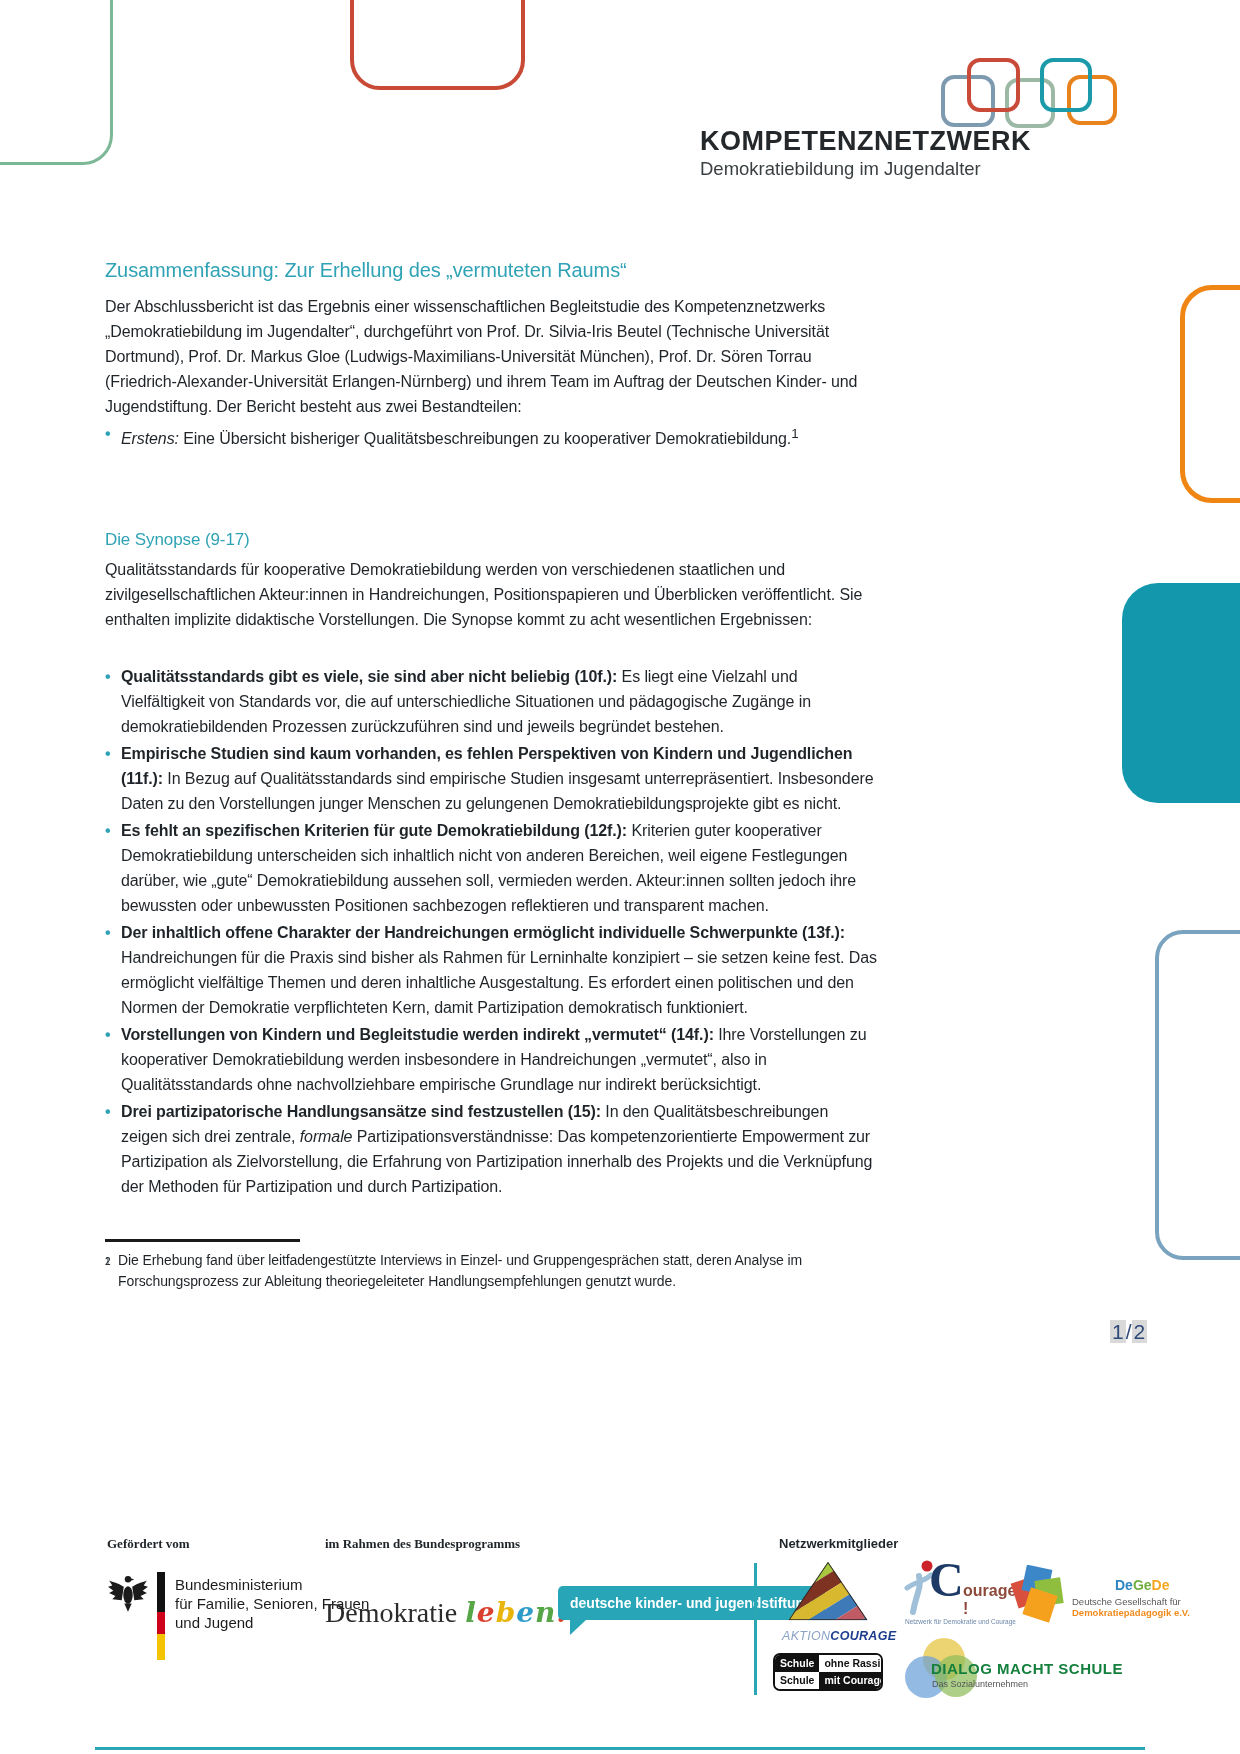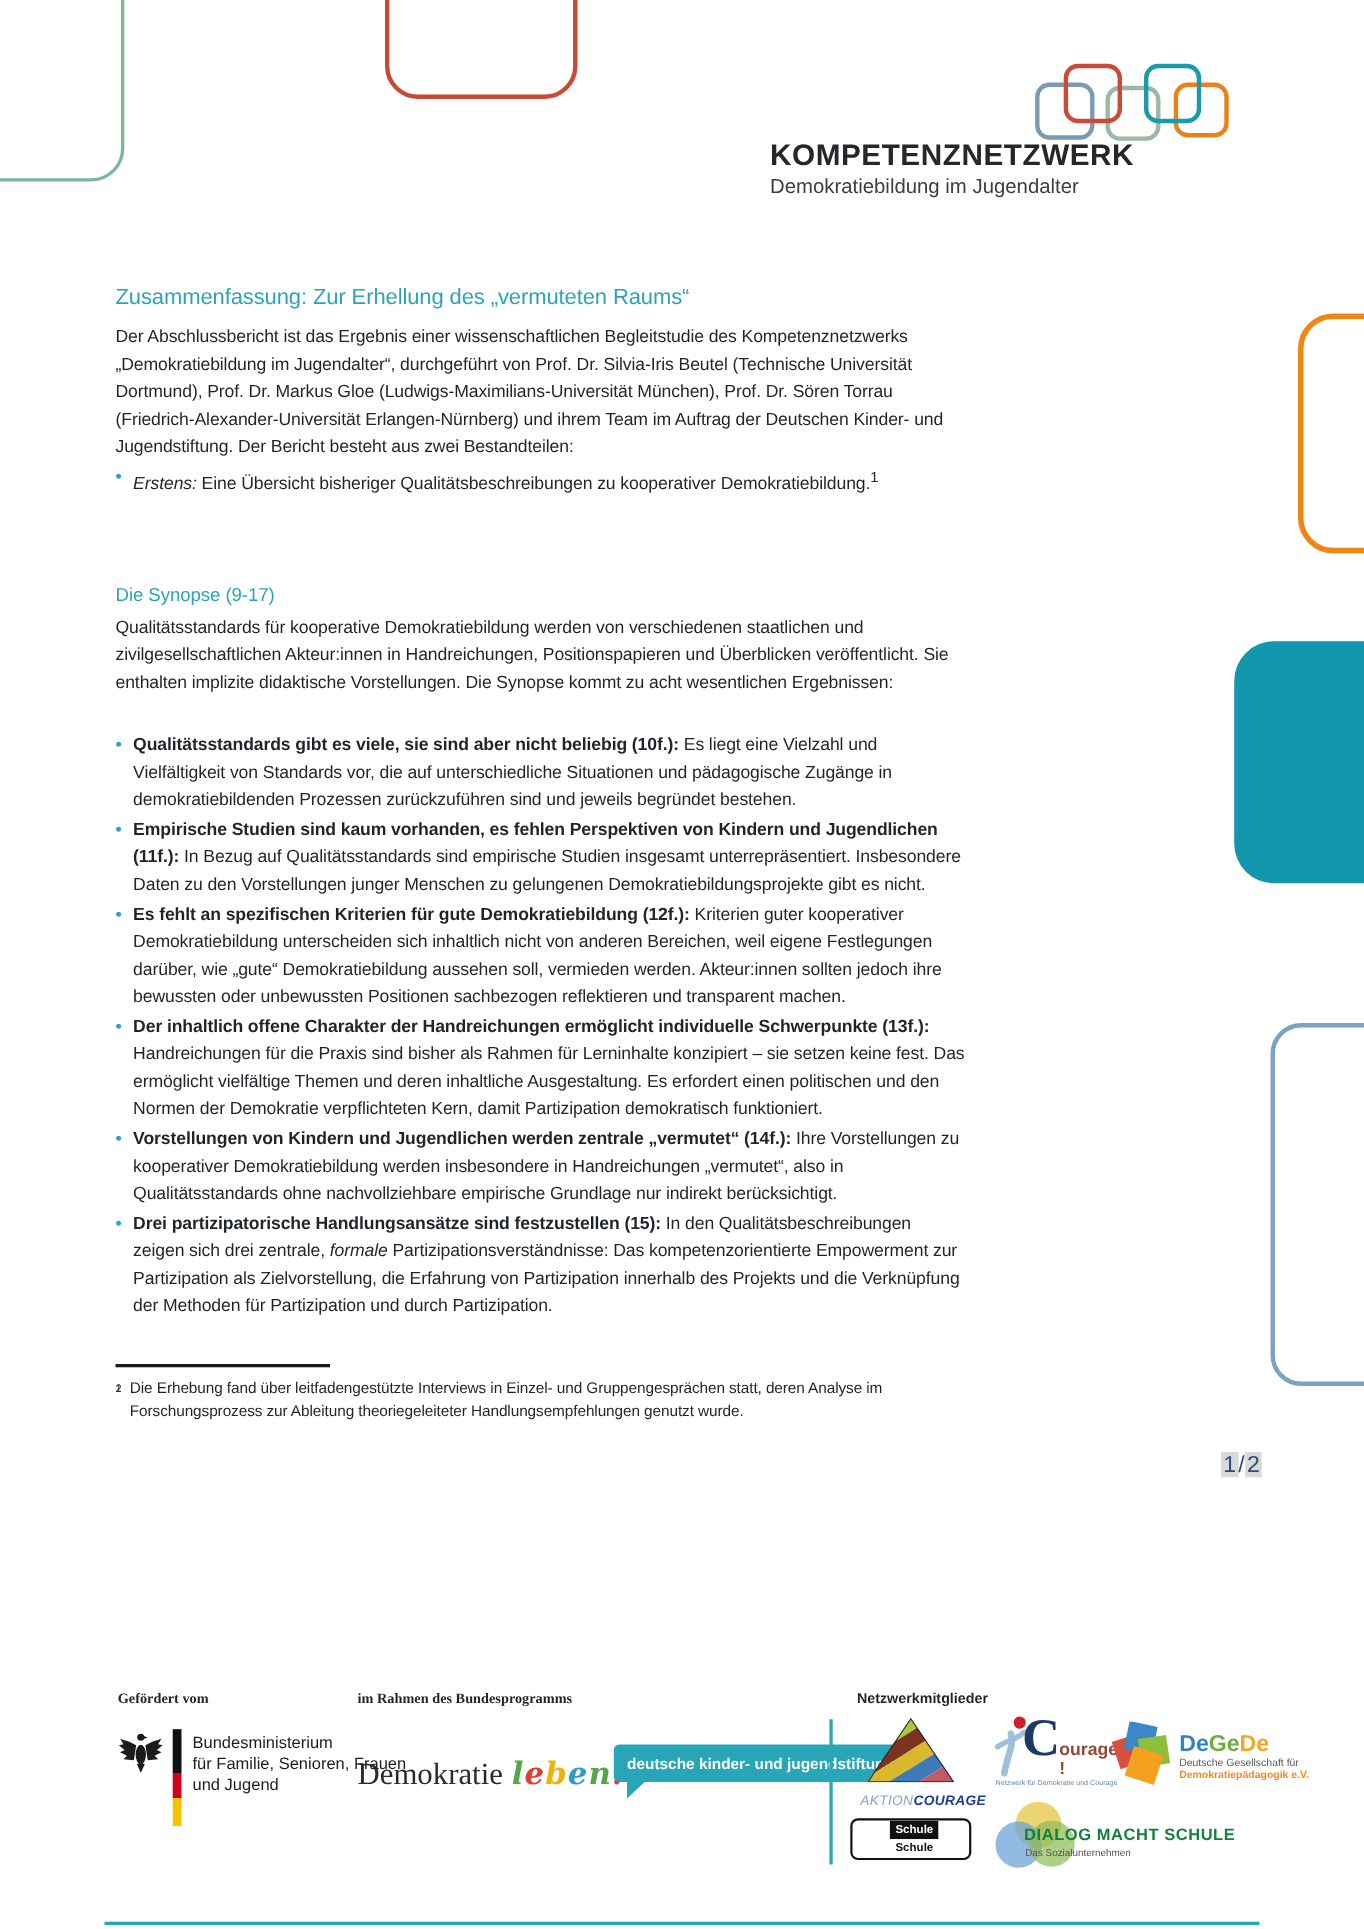--- a/index.html
+++ b/index.html
@@ -56,30 +56,30 @@
   .dleben .letters{font-family:"DejaVu Serif",serif;font-style:italic;font-weight:bold;font-size:28px;letter-spacing:1px;margin-left:8px;}
   .dkjs{position:absolute;left:558px;top:1586px;background:var(--dkjs,#29A5B8);color:#fff;font-size:14px;font-weight:bold;padding:9px 12px;border-radius:5px;white-space:nowrap;}
   .dkjs::after{content:"";position:absolute;left:12px;bottom:-15px;width:0;height:0;border-left:17px solid var(--dkjs,#29A5B8);border-bottom:16px solid transparent;}
   .footer-divider{position:absolute;left:754px;top:1563px;width:3px;height:132px;background:var(--footerTeal,#2AA7B5);}
   .ac{position:absolute;left:782px;top:1558px;width:106px;text-align:left;font-style:italic;}
   .ac-words{font-size:12.5px;margin-top:1px;white-space:nowrap;}
   .ac-words .w1{color:#8ba3c7;font-weight:normal;letter-spacing:.3px;}
   .ac-words .w2{color:#1d3d8f;font-weight:bold;letter-spacing:.3px;}
   .sor{position:absolute;left:773px;top:1653px;width:106px;border:2px solid #111;border-radius:7px;overflow:hidden;background:#fff;font-size:10.5px;font-weight:bold;line-height:17px;}
   .sor-row{display:flex;}
-  .sor-cell{padding:0 5px;white-space:nowrap;margin-left:34px;}
+  .sor-cell{padding:0 5px;white-space:nowrap;}
   .c-black{background:#111;color:#fff;}
   .c-white{background:#fff;color:#111;}
   .courage{position:absolute;left:903px;top:1558px;width:112px;height:72px;}
   .courage .bigc{position:absolute;left:26px;top:-6px;font-family:"Liberation Serif",serif;font-size:48px;font-weight:bold;color:#1d3a66;}
   .courage .rest{position:absolute;left:60px;top:24px;font-size:16px;font-weight:bold;color:#8d4a3a;}
   .courage .tagline{position:absolute;left:2px;top:60px;font-size:6.5px;color:#6b86a8;white-space:nowrap;}
   .degede{position:absolute;left:1010px;top:1565px;display:flex;align-items:center;}
   .degede-text{margin-left:4px;}
-  .degede-name{font-size:21px;font-weight:bold;line-height:22px;}
+  .degede-name{font-size:14px;font-weight:bold;line-height:22px;margin-left:43px;}
   .degede-line1{font-size:9.5px;color:#5a5a5a;line-height:11px;}
   .degede-line2{font-size:9.5px;color:#f08a1d;font-weight:bold;line-height:11px;}
   .dms{position:absolute;left:903px;top:1638px;width:190px;height:70px;}
   .dms .circ{position:absolute;width:42px;height:42px;border-radius:50%;opacity:.72;}
   .dms .c-y{left:20px;top:0;background:#e5c33c;}
   .dms .c-b{left:2px;top:18px;background:#6a9fd8;}
   .dms .c-g{left:32px;top:17px;background:#8fbc5a;}
   .dms-title{position:absolute;left:28px;top:22px;font-size:15px;font-weight:bold;color:#15803d;letter-spacing:.5px;white-space:nowrap;}
   .dms-sub{position:absolute;left:29px;top:41px;font-size:9px;color:#555;}
   .bottom-rule{position:absolute;left:95px;top:1747px;width:1050px;height:3px;background:var(--footerTeal,#2AA7B5);}
@@ -114,21 +114,21 @@
       <li><em>Erstens:</em><span> Eine Übersicht bisheriger Qualitätsbeschreibungen zu kooperativer Demokratiebildung.</span><sup>1</sup></li>
     </ul>
 
     <h2 class="section-heading">Die Synopse (9-17)</h2>
     <p>Qualitätsstandards für kooperative Demokratiebildung werden von verschiedenen staatlichen und zivilgesellschaftlichen Akteur:innen in Handreichungen, Positionspapieren und Überblicken veröffentlicht. Sie enthalten implizite didaktische Vorstellungen. Die Synopse kommt zu acht wesentlichen Ergebnissen:</p>
     <ul class="dotted results">
       <li><strong>Qualitätsstandards gibt es viele, sie sind aber nicht beliebig (10f.):</strong><span> Es liegt eine Vielzahl und Vielfältigkeit von Standards vor, die auf unterschiedliche Situationen und pädagogische Zugänge in demokratiebildenden Prozessen zurückzuführen sind und jeweils begründet bestehen.</span></li>
       <li><strong>Empirische Studien sind kaum vorhanden, es fehlen Perspektiven von Kindern und Jugendlichen (11f.):</strong><span> In Bezug auf Qualitätsstandards sind empirische Studien insgesamt unterrepräsentiert. Insbesondere Daten zu den Vorstellungen junger Menschen zu gelungenen Demokratiebildungsprojekte gibt es nicht.</span></li>
       <li><strong>Es fehlt an spezifischen Kriterien für gute Demokratiebildung (12f.):</strong><span> Kriterien guter kooperativer Demokratiebildung unterscheiden sich inhaltlich nicht von anderen Bereichen, weil eigene Festlegungen darüber, wie „gute“ Demokratiebildung aussehen soll, vermieden werden. Akteur:innen sollten jedoch ihre bewussten oder unbewussten Positionen sachbezogen reflektieren und transparent machen.</span></li>
       <li><strong>Der inhaltlich offene Charakter der Handreichungen ermöglicht individuelle Schwerpunkte (13f.):</strong><span> Handreichungen für die Praxis sind bisher als Rahmen für Lerninhalte konzipiert – sie setzen keine fest. Das ermöglicht vielfältige Themen und deren inhaltliche Ausgestaltung. Es erfordert einen politischen und den Normen der Demokratie verpflichteten Kern, damit Partizipation demokratisch funktioniert.</span></li>
-      <li><strong>Vorstellungen von Kindern und Jugendlichen werden zentrale „vermutet“ (14f.):</strong><span> Ihre Vorstellungen zu kooperativer Demokratiebildung werden insbesondere in Handreichungen „vermutet“, also in Qualitätsstandards ohne nachvollziehbare empirische Grundlage nur indirekt berücksichtigt.</span></li>
+      <li><strong>Vorstellungen von Kindern und Begleitstudie werden indirekt „vermutet“ (14f.):</strong><span> Ihre Vorstellungen zu kooperativer Demokratiebildung werden insbesondere in Handreichungen „vermutet“, also in Qualitätsstandards ohne nachvollziehbare empirische Grundlage nur indirekt berücksichtigt.</span></li>
       <li><strong>Drei partizipatorische Handlungsansätze sind festzustellen (15):</strong><span> In den Qualitätsbeschreibungen zeigen sich drei zentrale, </span><em>formale</em><span> Partizipationsverständnisse: Das kompetenzorientierte Empowerment zur Partizipation als Zielvorstellung, die Erfahrung von Partizipation innerhalb des Projekts und die Verknüpfung der Methoden für Partizipation und durch Partizipation.</span></li>
     </ul>
 
     <hr class="fn-divider">
     <div class="footnotes">
       <div class="footnote"><sup>1</sup></div>
       <div class="footnote"><sup>2</sup><span>Die Erhebung fand über leitfadengestützte Interviews in Einzel- und Gruppengesprächen statt, deren Analyse im Forschungsprozess zur Ableitung theoriegeleiteter Handlungsempfehlungen genutzt wurde.</span></div>
     </div>
   </div>
 

